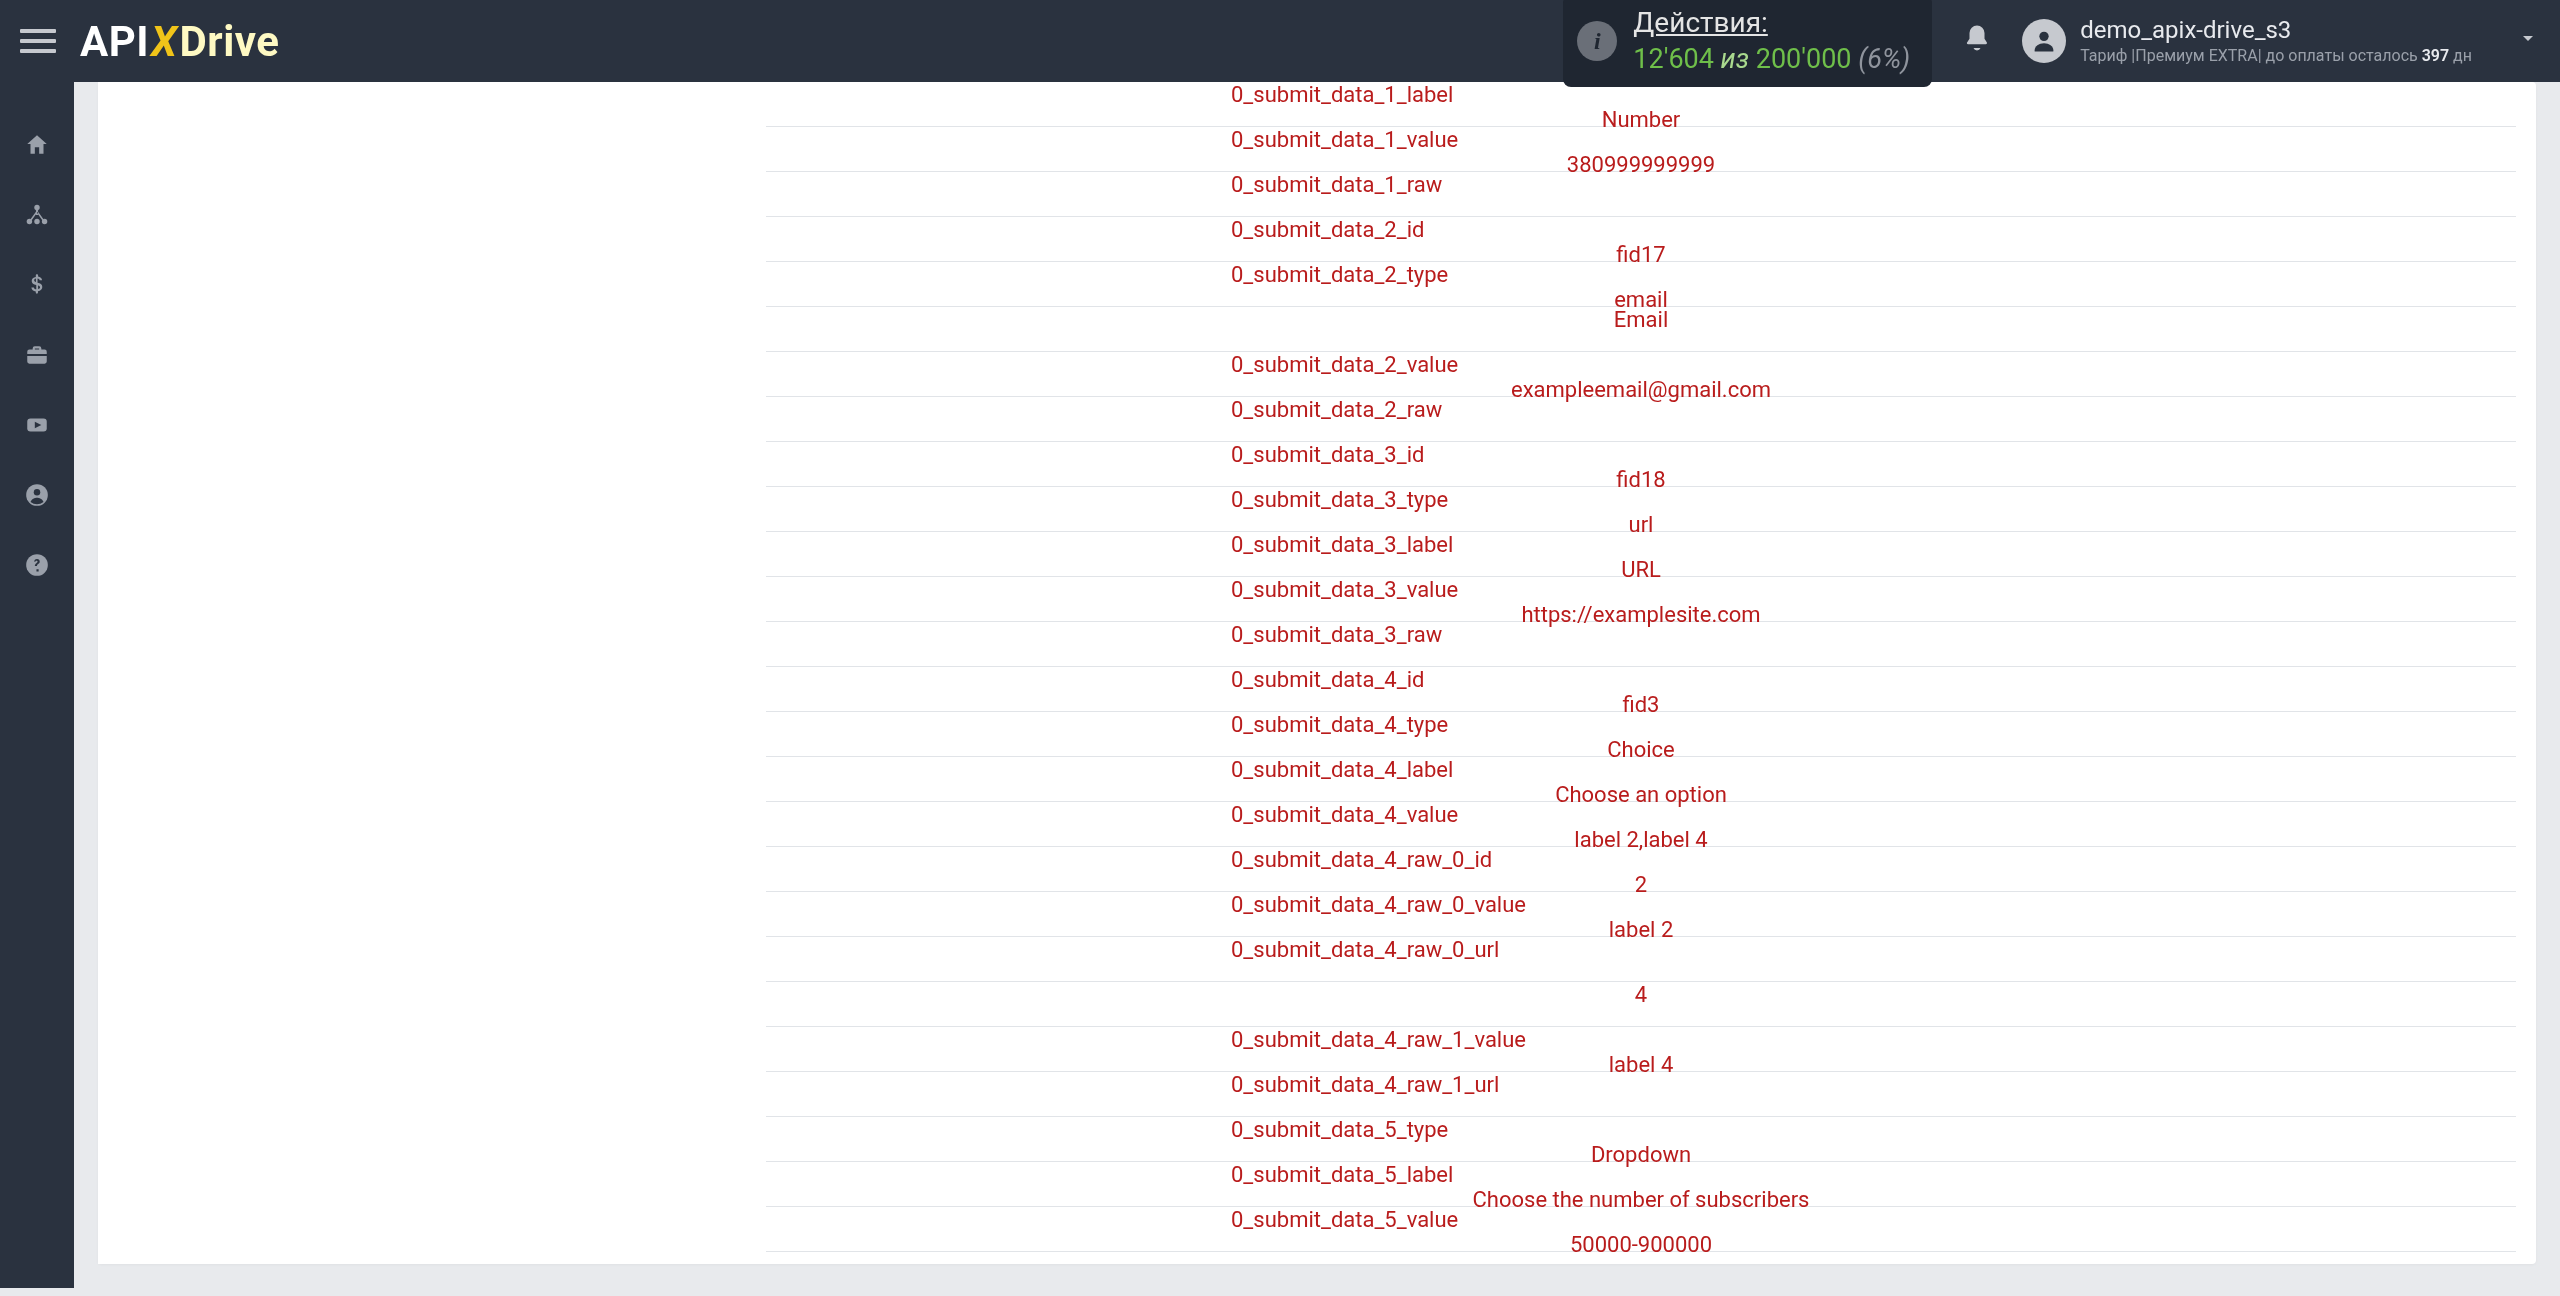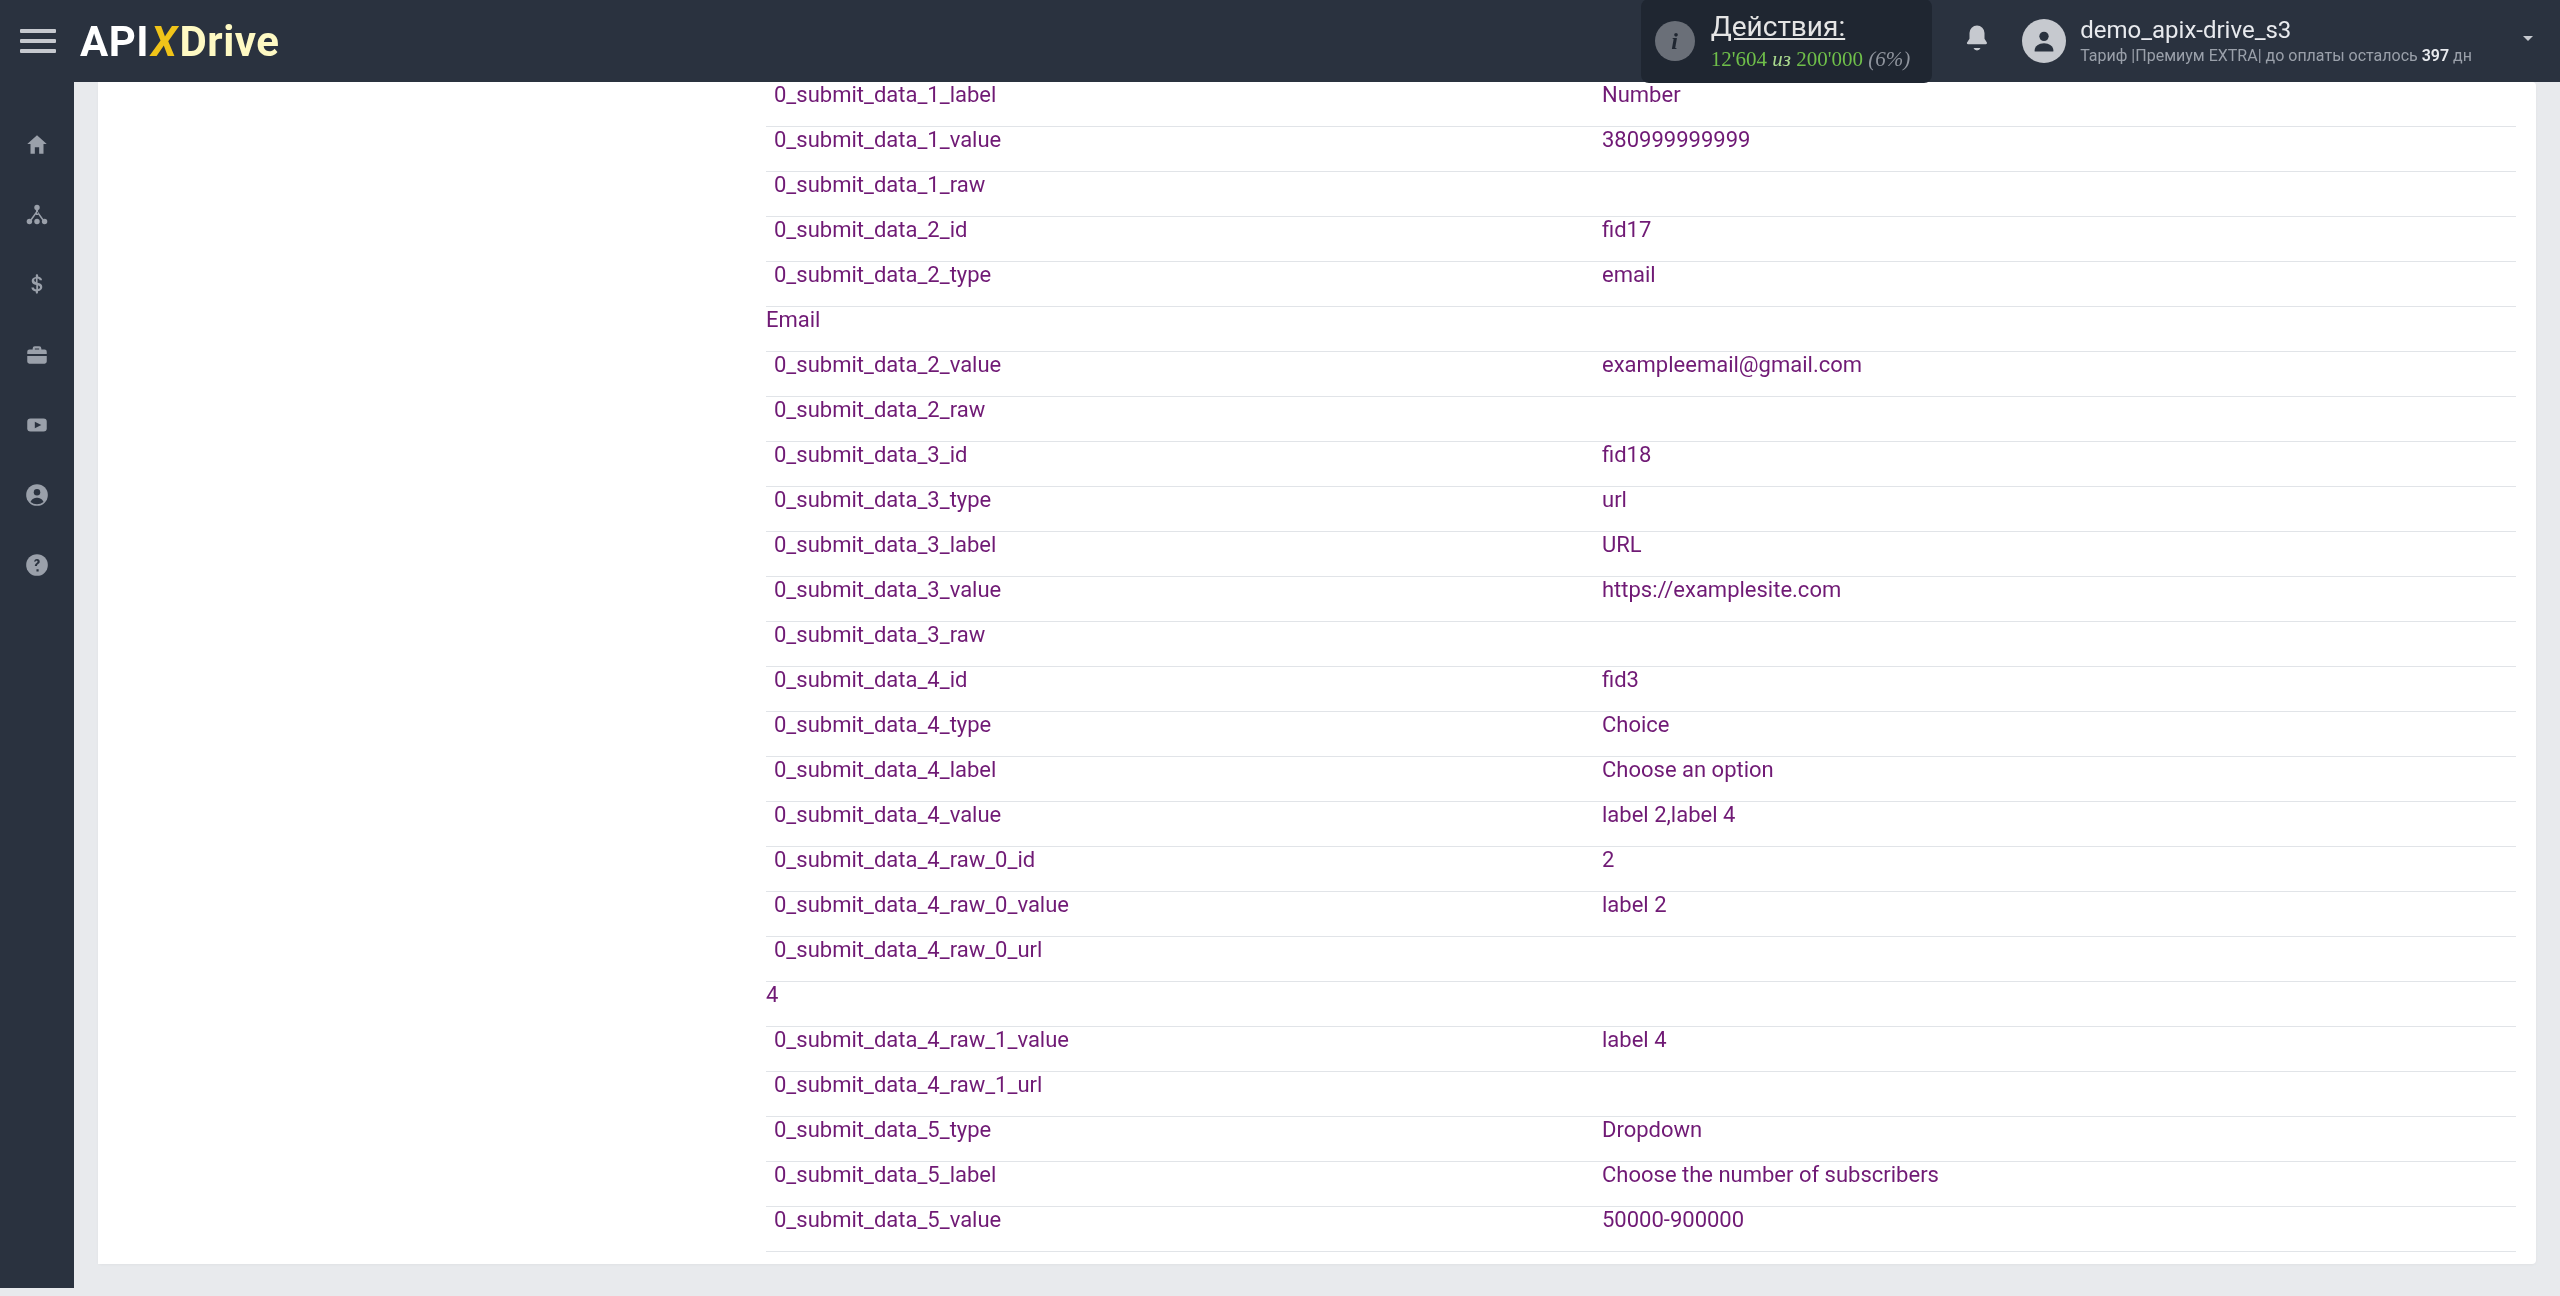--- a/index.html
+++ b/index.html
@@ -65,21 +65,21 @@
   align-items: center;
   justify-content: center;
   color: #1f2631;
   font-weight: 700;
   font-size: 24px;
   font-family: Georgia, serif;
   font-style: italic;
 }
 .actions-text { line-height: 1.3; }
 .actions-label { color: #e5e5e5; font-size: 28px; text-decoration: underline; }
-.actions-nums { font-size: 21px; font-family: Liberation Serif, serif; }
+.actions-nums { font-size: 27px; }
 .actions-nums .used { color: #6fbf4a; }
 .actions-nums .of { color: #a9d98e; font-style: italic; }
 .actions-nums .total { color: #6fbf4a; }
 .actions-nums .pct { color: #8f949d; font-style: italic; }
 .bell {
   color: #c6c9cf;
   font-size: 30px;
   margin-right: 30px;
   cursor: pointer;
 }
@@ -151,24 +151,26 @@
   border-right: 1px solid #fff;
   background: #fff;
 }
 .card-right {
   flex: 1;
   padding: 0 20px;
   overflow: hidden;
 }
 .data-row {
   display: flex;
+  align-items: center;
   height: 45px;
   border-bottom: 1px solid #e1e4e8;
   font-size: 22px;
-  color: #701a75;
+  color: #b91c1c;
+  flex-direction: column;
 }
 .data-row .key {
   width: 836px;
   padding-left: 8px;
 }
 .data-row .val {
   flex: 1;
 }
 </style>
 </head>

